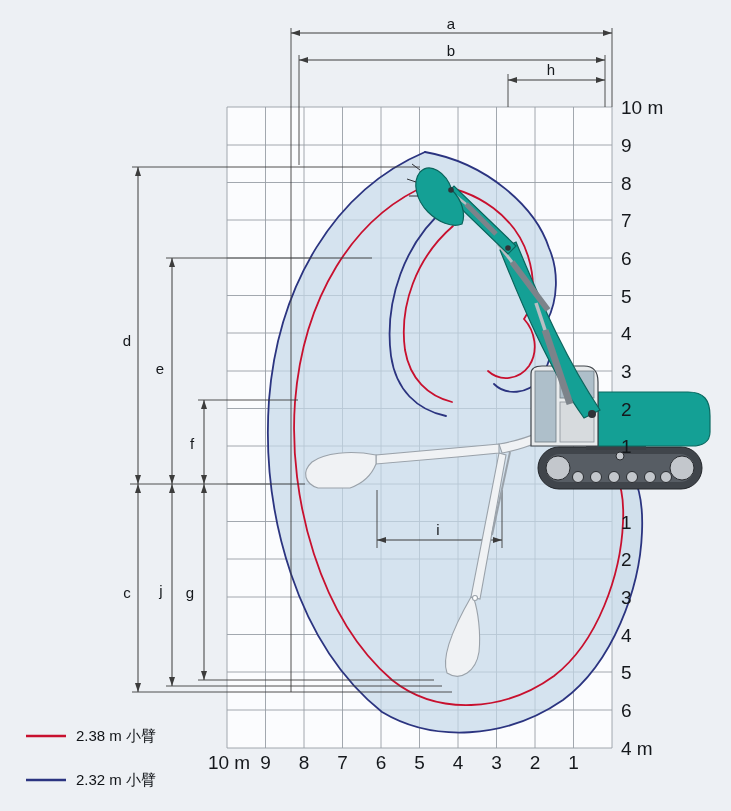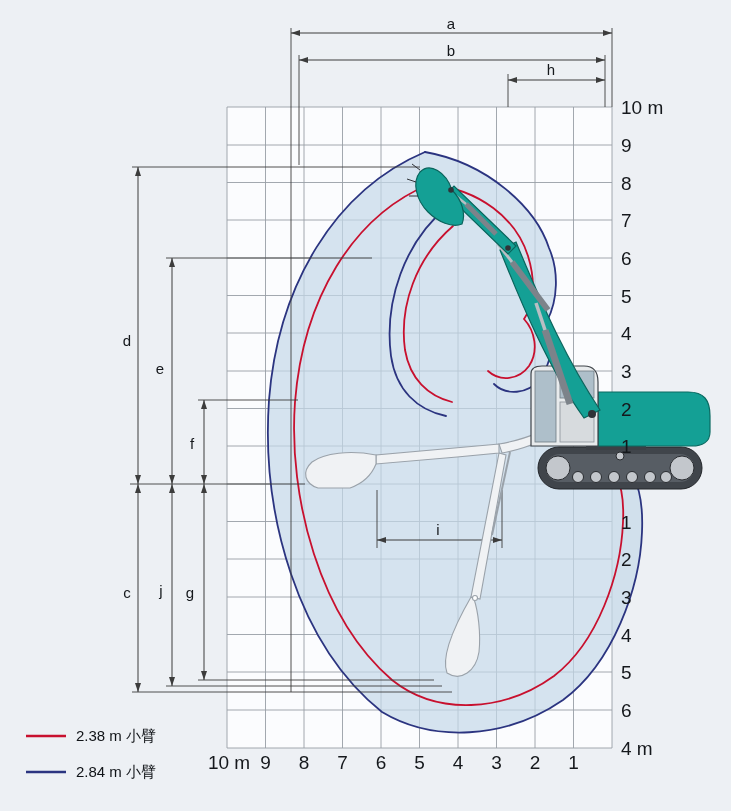--- a/index.html
+++ b/index.html
@@ -7,21 +7,21 @@
     position:relative;width:731px;height:811px;background:#edf0f4;
     font-family:"Liberation Sans",sans-serif;overflow:hidden;
   }
   svg.layer{position:absolute;left:0;top:0;width:731px;height:811px;}
   .lbl{
     position:absolute;transform:translate(-50%,-50%);
     font-size:19px;color:#15181c;white-space:nowrap;line-height:1;
   }
   .rtick{transform:translate(0,-50%);}
   .dim{font-size:15px;}
-  .legend{position:absolute;left:26px;top:726px;display:flex;flex-direction:column;gap:16px;align-items:center;}
+  .legend{position:absolute;left:26px;top:726px;display:flex;flex-direction:column;gap:24px;align-items:center;}
   .legend-row{display:flex;align-items:center;gap:10px;height:20px;}
   .legend-row svg{width:40px;height:8px;flex:0 0 auto;}
   .legend-label{font-size:15px;color:#101317;}
 </style>
 </head>
 <body>
 
 <div class="stage">
 
   <svg class="layer" viewBox="0 0 731 811">
@@ -178,17 +178,17 @@
     <div class="legend-row">
       <svg viewBox="0 0 40 8">
         <line x1="0" y1="4" x2="40" y2="4" stroke-width="2.6" stroke="#c8102e"></line>
       </svg>
       <span class="legend-label">2.38 m 小臂</span>
     </div>
     <div class="legend-row">
       <svg viewBox="0 0 40 8">
         <line x1="0" y1="4" x2="40" y2="4" stroke-width="2.6" stroke="#2b3480"></line>
       </svg>
-      <span class="legend-label">2.84 m 小臂</span>
+      <span class="legend-label">2.32 m 小臂</span>
     </div>
   </div>
 
 </div>
 
 </body></html>

